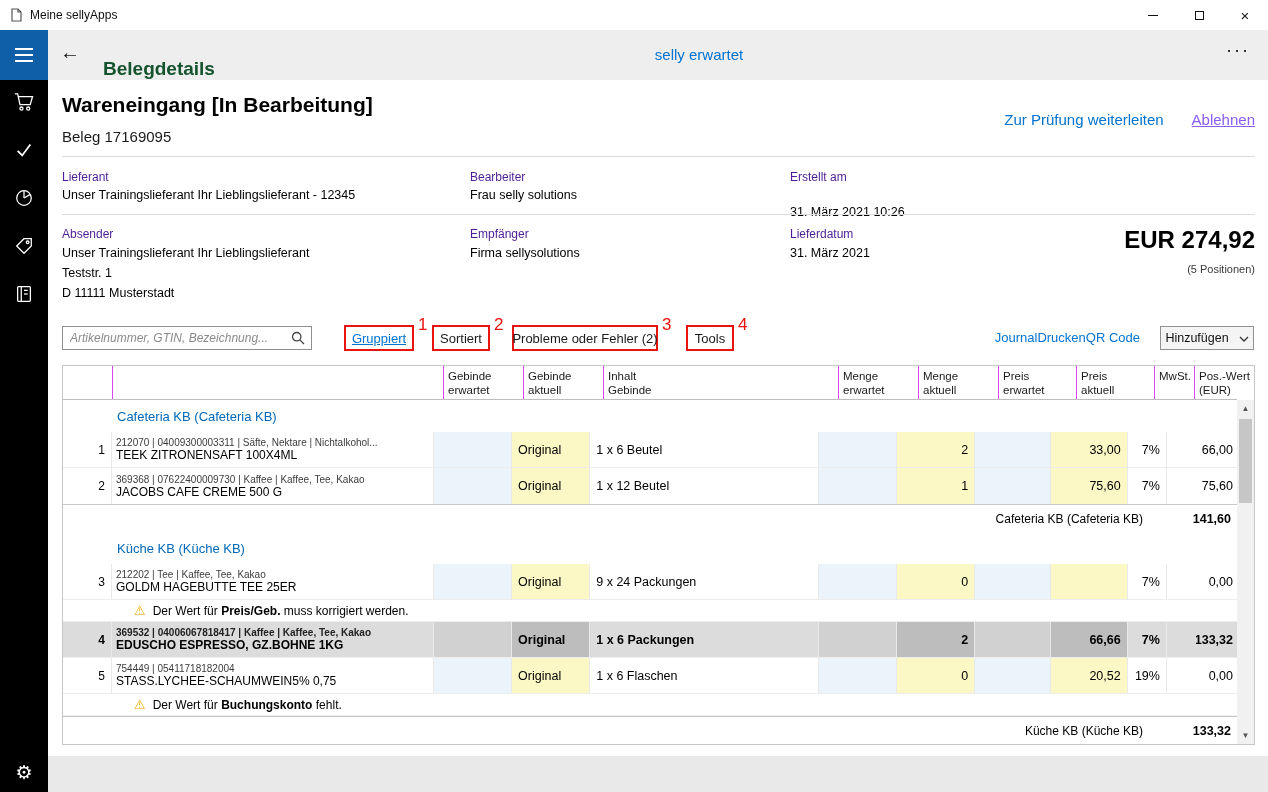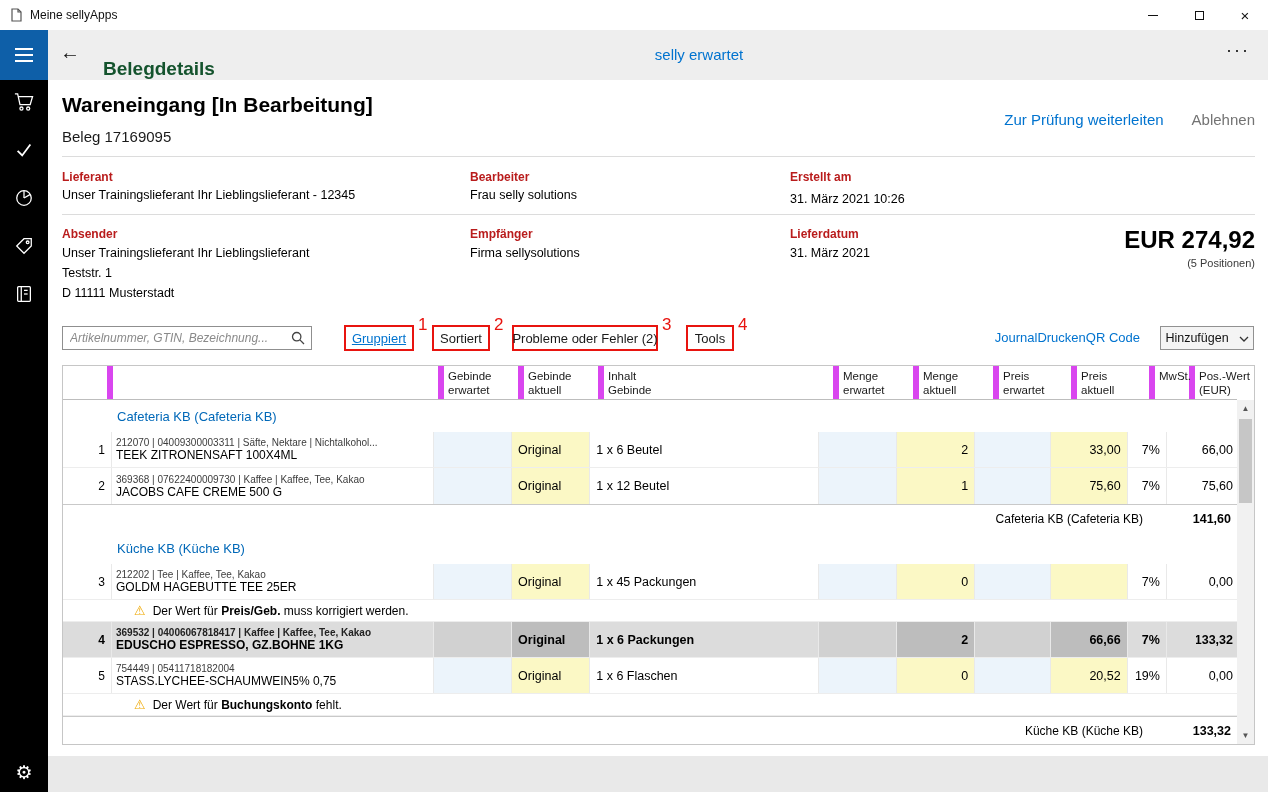--- a/index.html
+++ b/index.html
@@ -30,44 +30,44 @@
   .side-gear { position:absolute; left:0; bottom:0; width:48px; height:40px; display:flex; align-items:center; justify-content:center; color:#fff; font-size:19px; }
 
   
   .main { position:absolute; left:48px; top:80px; width:1220px; height:676px; background:#fff; }
   .footer { position:absolute; left:48px; top:756px; width:1220px; height:36px; background:#e9e9e9; }
 
   .doc-title { position:absolute; left:14px; top:13px; font-size:21px; font-weight:bold; color:#000; }
   .doc-number { position:absolute; left:14px; top:48px; font-size:15px; color:#1a1a1a; }
   .doc-actions { position:absolute; right:13px; top:31px; display:flex; gap:28px; font-size:15px; }
   .link-forward { color:#0073cf; cursor:pointer; }
-  .link-reject { color:#737373; }
+  .link-reject { color:#8b5cf6;text-decoration:underline; }
 
   .divider { position:absolute; left:14px; width:1193px; height:1px; background:#dcdcdc; }
-  .fl { position:absolute; font-size:12px; color:#b91c1c;font-weight:bold; }
+  .fl { position:absolute; font-size:12px; color:#4c1d95; }
   .fv { position:absolute; font-size:12.5px; color:#000; }
   .total { position:absolute; right:13px; top:146px; font-size:24px; font-weight:bold; color:#000; }
-  .total-note { position:absolute; right:13px; top:177px; font-size:11px; color:#3a3a3a; }
+  .total-note { position:absolute; right:13px; top:183px; font-size:11px; color:#3a3a3a; }
 
   
   .search { position:absolute; left:14px; top:246px; width:250px; height:24px; border:1px solid #8f8f8f; background:#fff; padding:0 9px 0 7px; font-size:12px; font-style:italic; color:#333; font-family:inherit; outline:none; }
   .search::placeholder { color:#8a8a8a; font-style:italic; }
   .search-icon { position:absolute; left:243px; top:251px; display:flex; }
   .ann-box { position:absolute; top:245px; height:26px; border:2px solid #e8140f; display:flex; align-items:center; justify-content:center; }
   .ann-num { position:absolute; top:235px; font-size:17px; color:#e8140f; }
   .tb-link { font-size:13px; color:#1a1a1a; white-space:nowrap; cursor:pointer; }
   .tb-link.active { color:#0073cf; text-decoration:underline; }
   .top-links { position:absolute; right:128px; top:250px; display:flex; font-size:13px; color:#0073cf; }
   .top-links span { cursor:pointer; }
   .add-btn { position:absolute; right:14px; top:246px; width:94px; height:24px; border:1px solid #919191; background:#f4f4f4; display:flex; align-items:center; justify-content:center; gap:10px; font-size:12.5px; color:#111; cursor:pointer; }
 
   
   .table { position:absolute; left:14px; top:285px; width:1193px; height:380px; border:1px solid #c6c6c6; background:#fff; overflow:hidden; }
   .thead { display:flex; width:1174px; height:34px; border-bottom:1px solid #bdbdbd; }
-  .th { font-size:11.5px; line-height:14px; padding:3px 4px; border-right:6px solid #d946ef; color:#1a1a1a; white-space:nowrap; overflow:visible; }
+  .th { font-size:11.5px; line-height:14px; padding:3px 4px; border-right:1px solid #d946ef; color:#1a1a1a; white-space:nowrap; overflow:visible; }
   .th:last-child { border-right:none; }
 
   .c-num{width:50px;} .c-desc{width:331px;} .c-ge{width:80px;} .c-ga{width:80px;}
   .c-in{width:235px;} .c-me{width:80px;} .c-ma{width:80px;} .c-pe{width:78px;}
   .c-pa{width:78px;} .c-mw{width:40px;} .c-pw{width:42px;}
 
   .trow { display:flex; width:1174px; height:36px; border-bottom:1px solid #ededed; }
   .td { border-right:1px solid #e9e9e9; display:flex; align-items:center; font-size:12.5px; color:#000; padding:0 6px; overflow:hidden; }
   .td:last-child { border-right:none;margin-left:29px; }
   .td.num { justify-content:flex-end; font-size:12px; }
@@ -180,21 +180,21 @@
     <span class="link-reject">Ablehnen</span>
   </div>
 
   <div class="divider" style="top:76px"></div>
 
   <span class="fl" style="left:14px;top:90px">Lieferant</span>
   <span class="fv" style="left:14px;top:108px">Unser Trainingslieferant Ihr Lieblingslieferant - 12345</span>
   <span class="fl" style="left:422px;top:90px">Bearbeiter</span>
   <span class="fv" style="left:422px;top:108px">Frau selly solutions</span>
   <span class="fl" style="left:742px;top:90px">Erstellt am</span>
-  <span class="fv" style="left:742px;top:112px">31. März 2021 10:26</span>
+  <span class="fv" style="left:742px;top:125px">31. März 2021 10:26</span>
 
   <div class="divider" style="top:134px"></div>
 
   <span class="fl" style="left:14px;top:147px">Absender</span>
   <span class="fv" style="left:14px;top:166px">Unser Trainingslieferant Ihr Lieblingslieferant</span>
   <span class="fv" style="left:14px;top:186px">Teststr. 1</span>
   <span class="fv" style="left:14px;top:206px">D 11111 Musterstadt</span>
   <span class="fl" style="left:422px;top:147px">Empfänger</span>
   <span class="fv" style="left:422px;top:166px">Firma sellysolutions</span>
   <span class="fl" style="left:742px;top:147px">Lieferdatum</span>
@@ -334,21 +334,21 @@
     </div>
 
     <div class="trow">
       <div class="td num c-num">3</div>
       <div class="td desc c-desc">
         <div class="meta">212202 | Tee | Kaffee, Tee, Kakao</div>
         <div class="aname">GOLDM HAGEBUTTE TEE 25ER</div>
       </div>
       <div class="td cell-erw c-ge"></div>
       <div class="td cell-akt c-ga">Original</div>
-      <div class="td c-in">1 x 45 Packungen</div>
+      <div class="td c-in">9 x 24 Packungen</div>
       <div class="td cell-erw c-me"></div>
       <div class="td cell-akt right c-ma">0</div>
       <div class="td cell-erw c-pe"></div>
       <div class="td cell-akt right c-pa"></div>
       <div class="td right c-mw">7%</div>
       <div class="td right pw c-pw">0,00</div>
     </div>
 
     <div class="warn-row">
       <span class="warn-icon">⚠</span>

